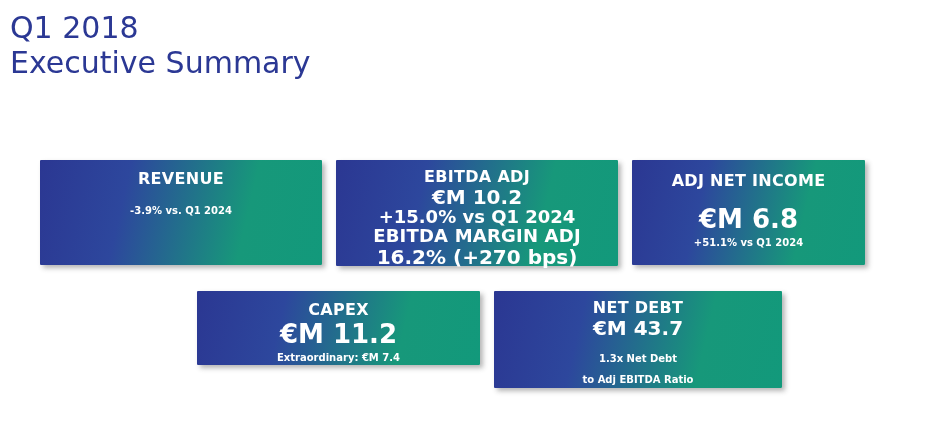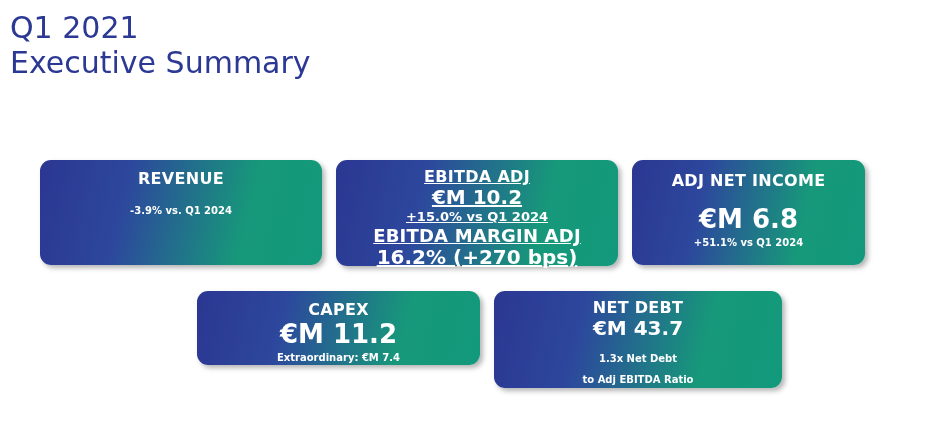--- a/index.html
+++ b/index.html
@@ -22,46 +22,46 @@
   }
   .kpi-card {
     position:absolute;
     background:linear-gradient(103deg,#2b3792 0%, #2d479d 30%, #17987a 72%, #12997b 100%);
     box-shadow:3px 3px 5px rgba(90,90,90,0.45);
     color:#ffffff;
     text-align:center;
     display:flex;
     flex-direction:column;
     align-items:center;
-    border-radius:11px;
+    border-radius:1px;
   }
   
   .card-revenue    { left:40px;  top:160px; width:282px; height:105px; padding-top:9px; }
-  .card-ebitda     { left:336px; top:160px; width:282px; height:106px; padding-top:7px;text-decoration:underline; }
+  .card-ebitda     { left:336px; top:160px; width:282px; height:106px; padding-top:7px; }
   .card-net-income { left:632px; top:160px; width:233px; height:105px; padding-top:11px; }
   
   .card-capex      { left:197px; top:291px; width:283px; height:74px; padding-top:9px; }
   .card-net-debt   { left:494px; top:291px; width:288px; height:97px; padding-top:7px; }
 
   .card-title    { font-size:16px; font-weight:bold; line-height:19px; letter-spacing:0.3px; }
   .card-title-2  { font-size:18px; font-weight:bold; line-height:21px; letter-spacing:0.2px; }
   .card-value-lg { font-size:26px; font-weight:bold; line-height:30px; }
   .card-value-md { font-size:20px; font-weight:bold; line-height:23px; }
   .card-sub      { font-size:10px; font-weight:bold; line-height:17px; }
-  .card-sub-sm   { font-size:13px; font-weight:bold; line-height:16px; }
+  .card-sub-sm   { font-size:18px; font-weight:bold; line-height:16px; }
 
   .gap-lg { height:14px; }
   .gap-sm { height:4px; }
   .gap-md { height:11px; }
 </style>
 </head>
 <body>
 
 <div class="slide-title">
-  <div>Q1 2021</div>
+  <div>Q1 2018</div>
   <div>Executive Summary</div>
 </div>
 
 <div class="kpi-card card-revenue">
   <div class="card-title">REVENUE</div>
   <div class="gap-lg"></div>
   <div class="card-sub">-3.9% vs. Q1 2024</div>
 </div>
 
 <div class="kpi-card card-ebitda">

